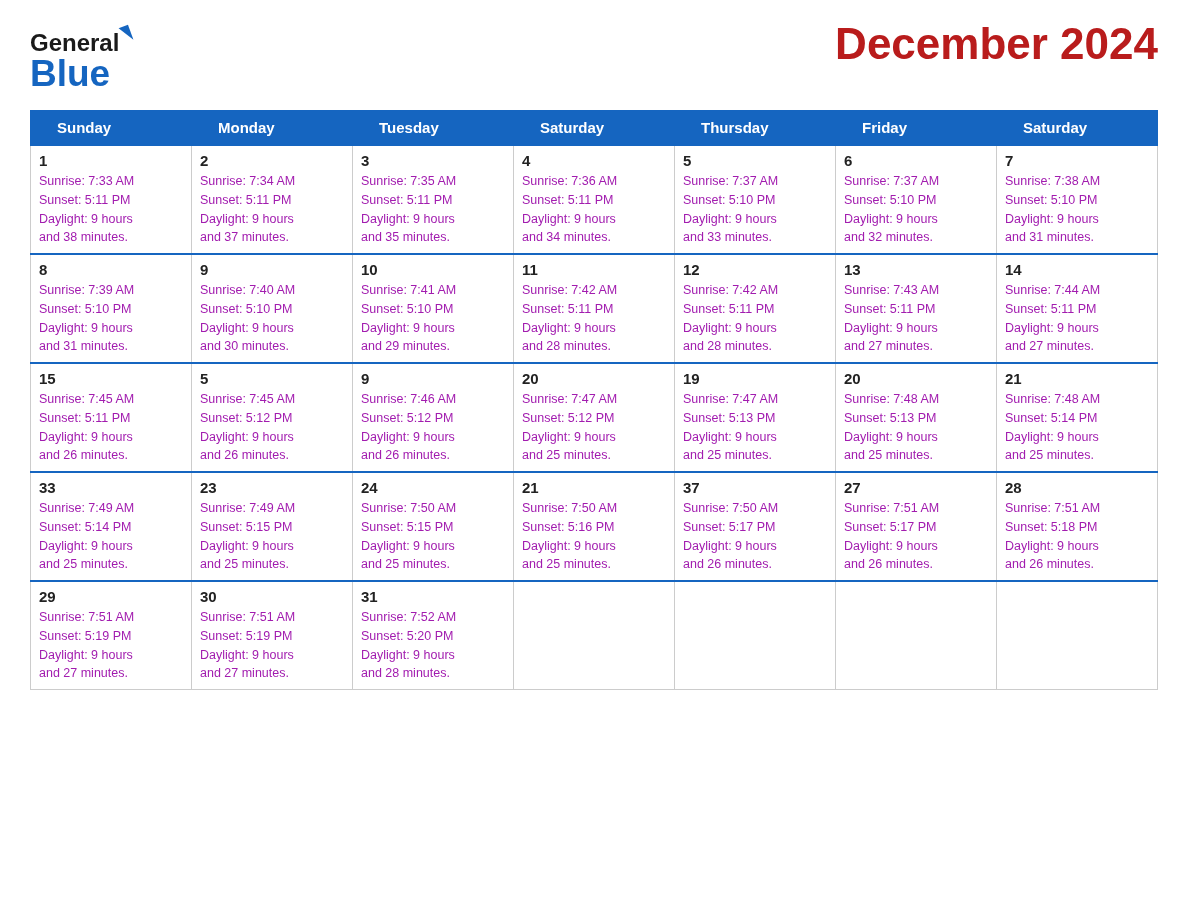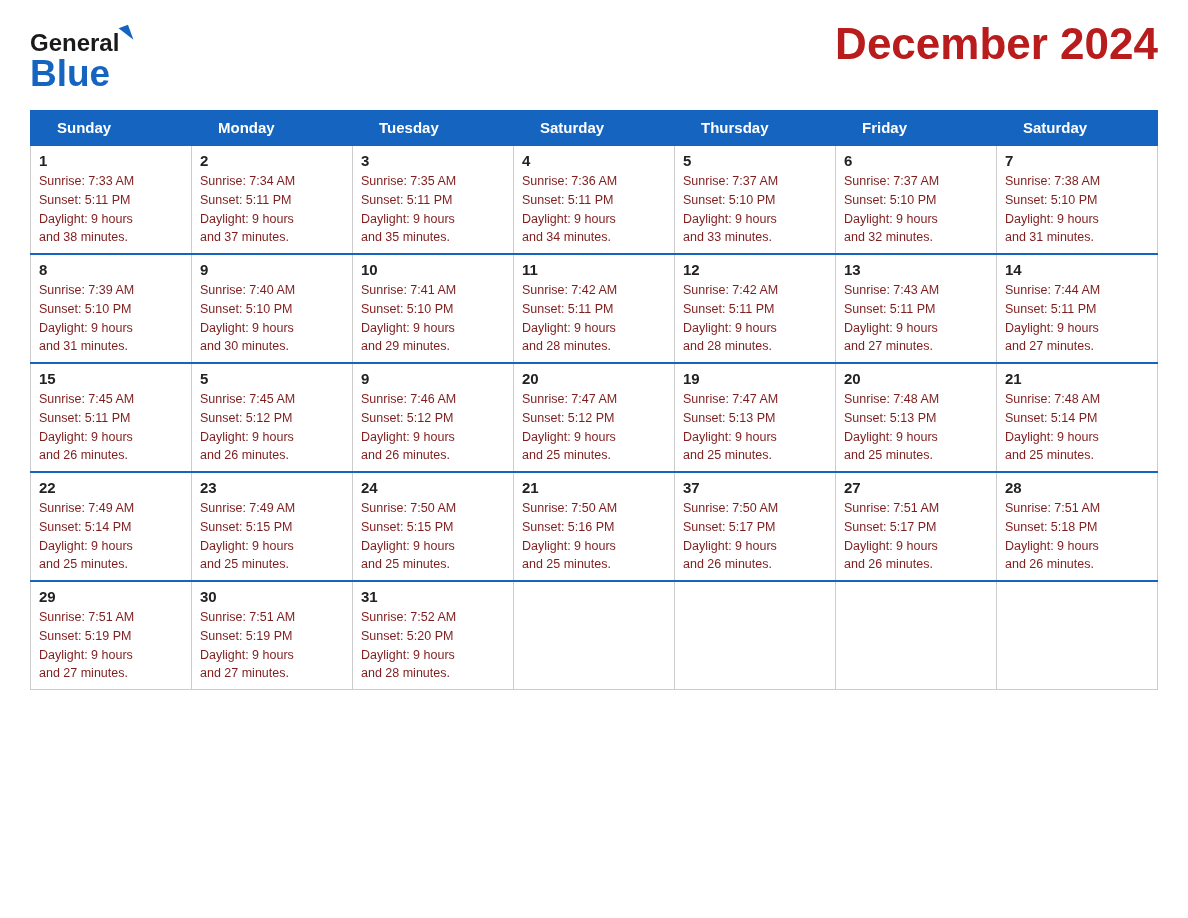--- a/index.html
+++ b/index.html
@@ -89,21 +89,21 @@
       background: #fff;
     }
     .day-num {
       font-size: 15px;
       font-weight: bold;
       color: #222;
       margin-bottom: 3px;
     }
     .day-info {
       font-size: 12.5px;
-      color: #7f1d1d;
+      color: #a21caf;
       line-height: 1.5;
     }
     .week-row td {
       border-top: 2px solid #1565c0;
     }
   </style>
 </head>
 <body>
 
 <div class="header">
@@ -217,21 +217,21 @@
         <div class="day-num">20</div>
         <div class="day-info">Sunrise: 7:48 AM<br>Sunset: 5:13 PM<br>Daylight: 9 hours<br>and 25 minutes.</div>
         </td>
         <td>
         <div class="day-num">21</div>
         <div class="day-info">Sunrise: 7:48 AM<br>Sunset: 5:14 PM<br>Daylight: 9 hours<br>and 25 minutes.</div>
         </td>
       </tr>
       <tr class="week-row">
         <td>
-        <div class="day-num">22</div>
+        <div class="day-num">33</div>
         <div class="day-info">Sunrise: 7:49 AM<br>Sunset: 5:14 PM<br>Daylight: 9 hours<br>and 25 minutes.</div>
         </td>
         <td>
         <div class="day-num">23</div>
         <div class="day-info">Sunrise: 7:49 AM<br>Sunset: 5:15 PM<br>Daylight: 9 hours<br>and 25 minutes.</div>
         </td>
         <td>
         <div class="day-num">24</div>
         <div class="day-info">Sunrise: 7:50 AM<br>Sunset: 5:15 PM<br>Daylight: 9 hours<br>and 25 minutes.</div>
         </td>

